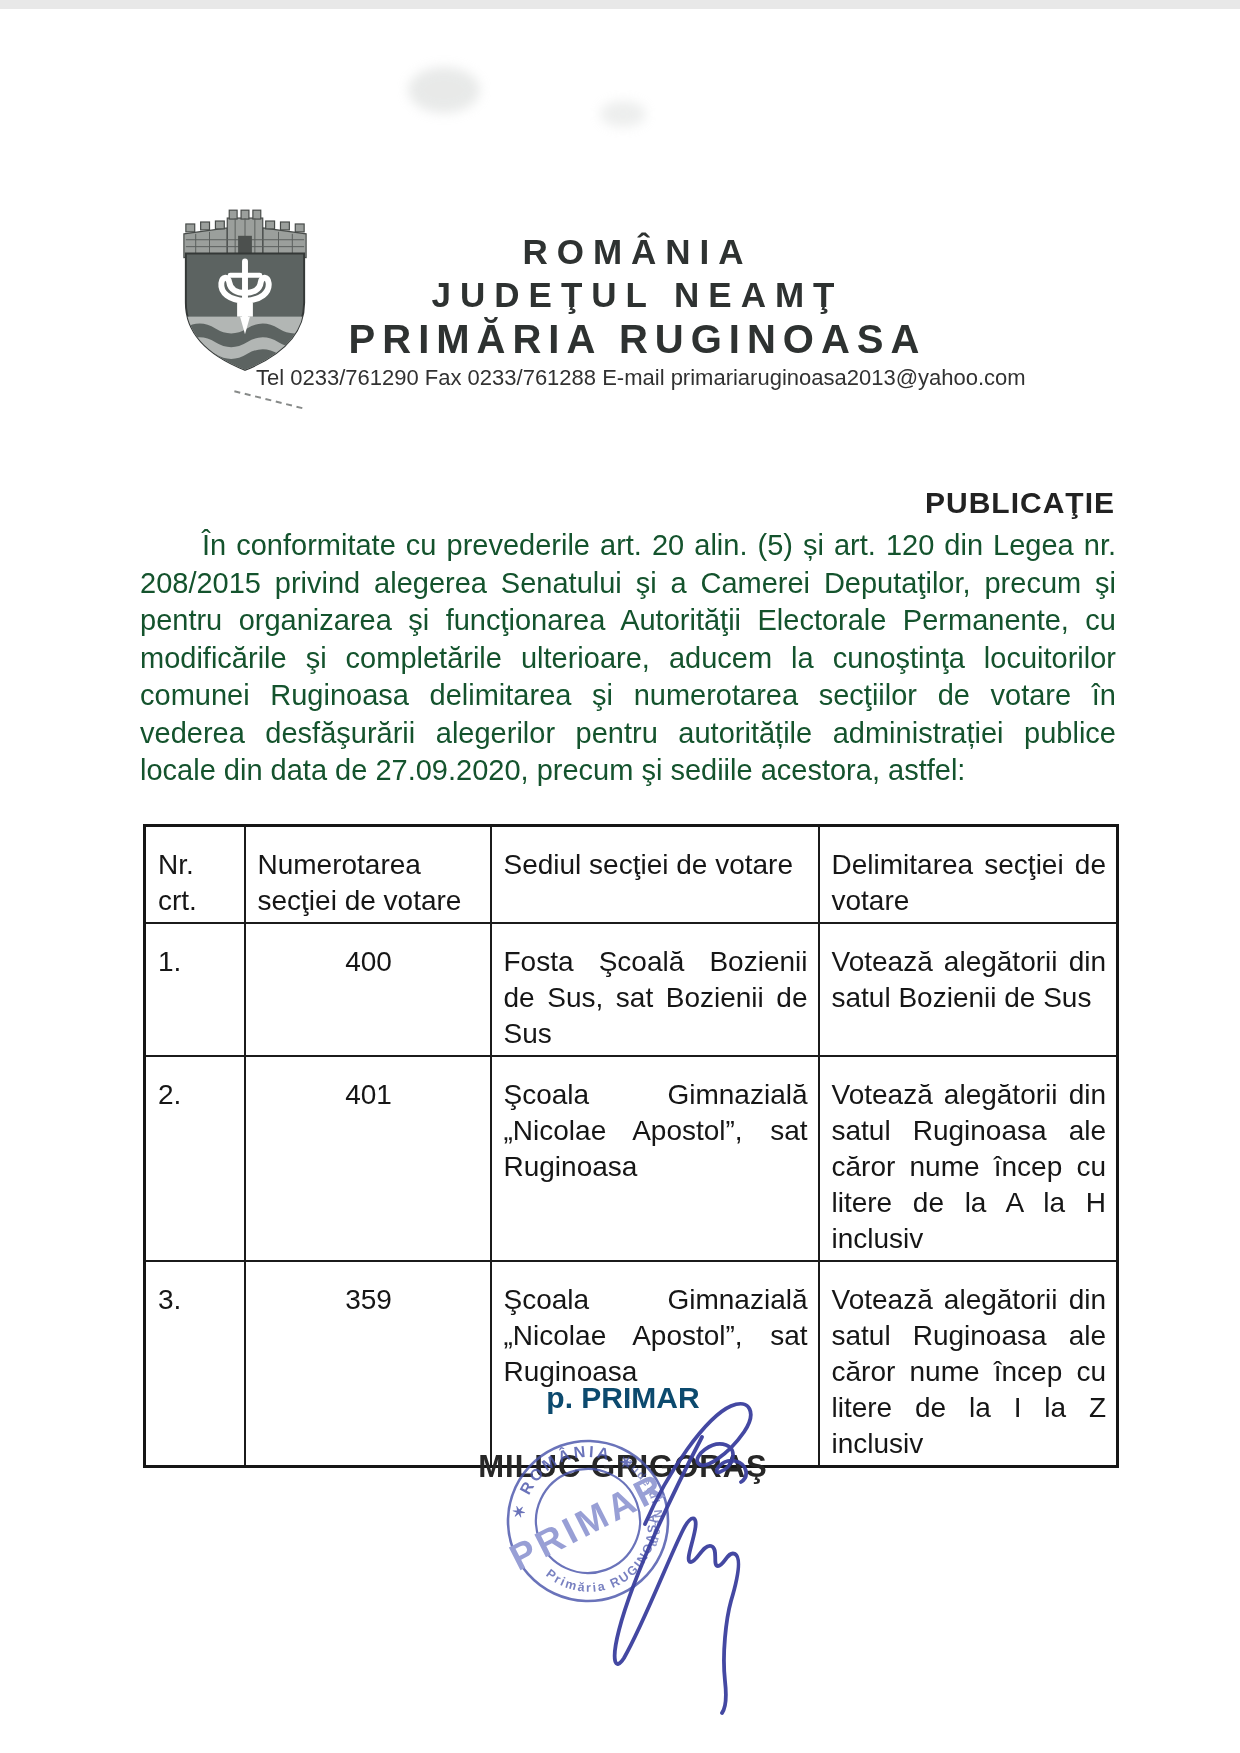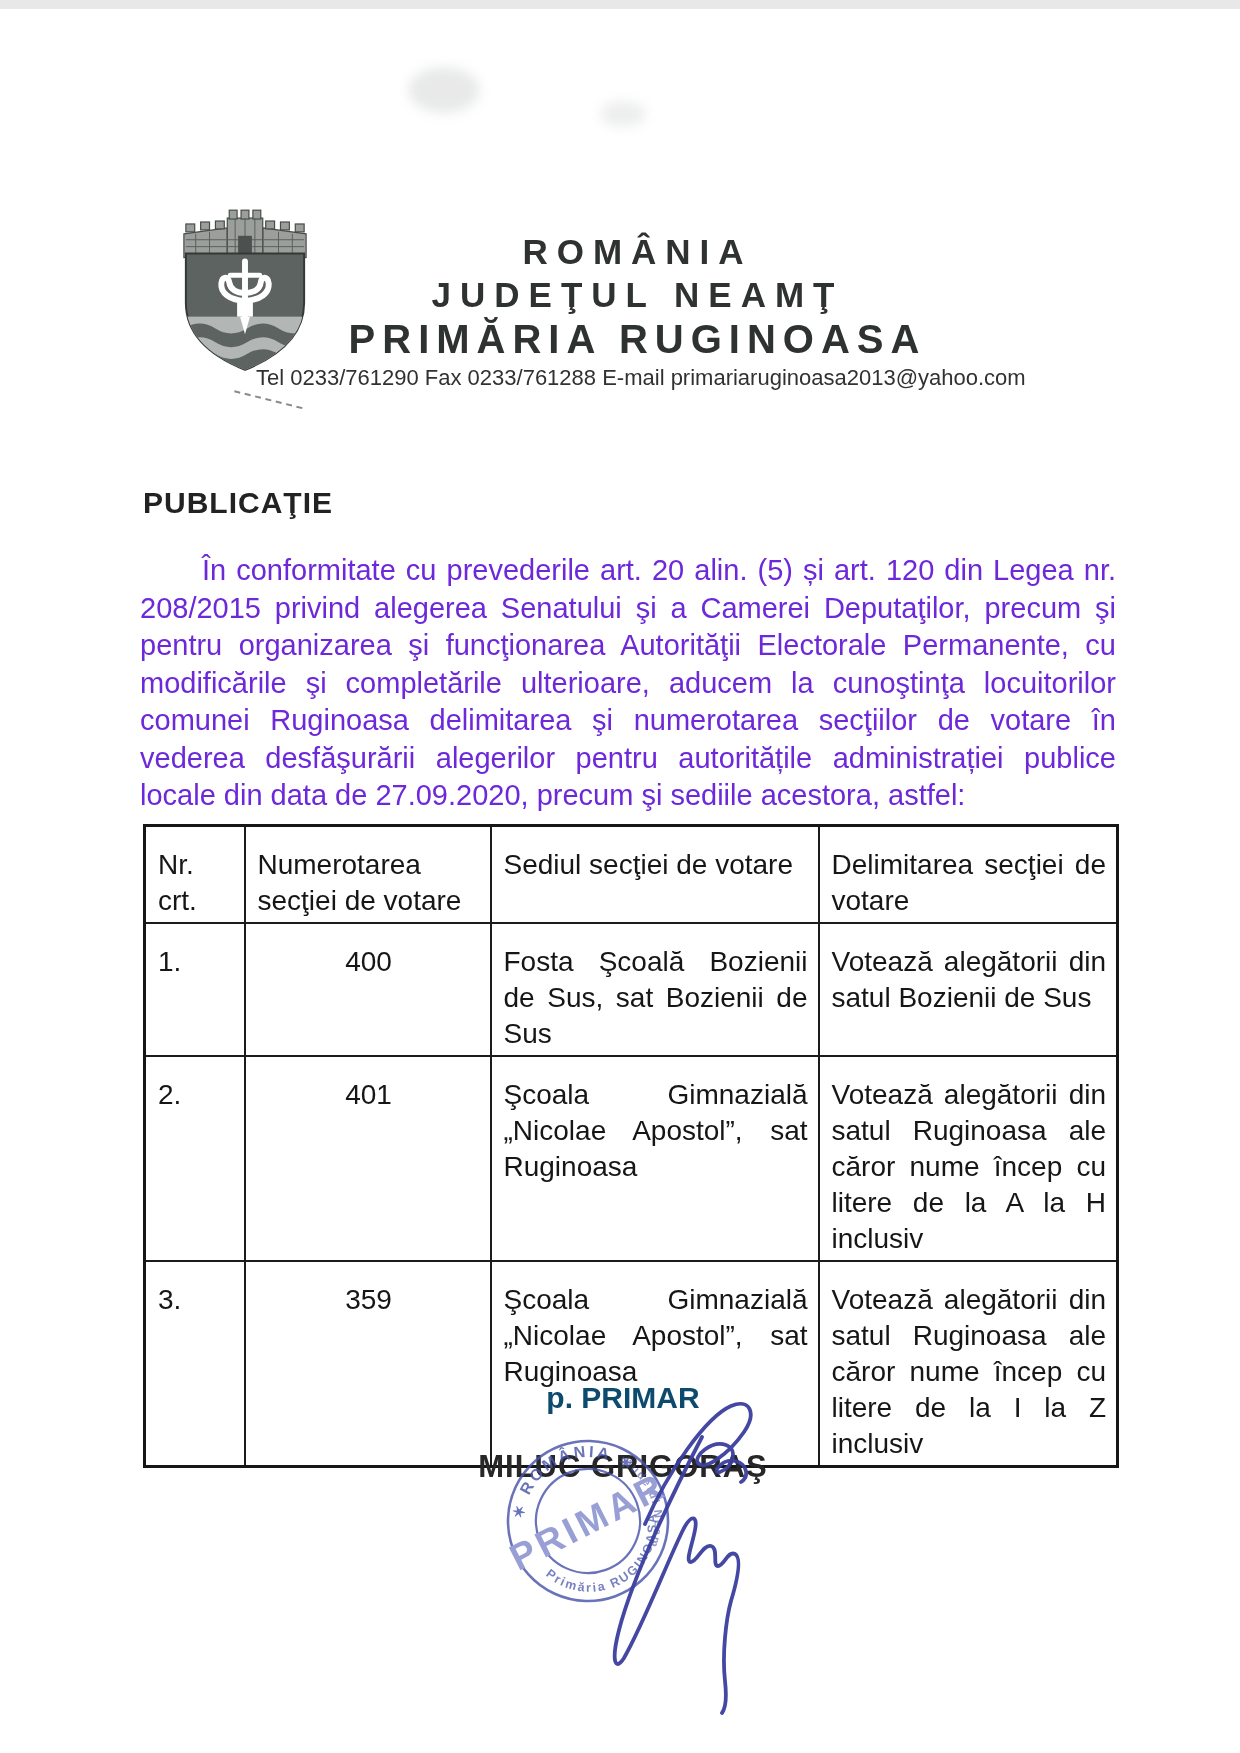--- a/index.html
+++ b/index.html
@@ -18,25 +18,25 @@
   
   .logo { left:176px; top:196px; width:138px; height:172px; }
   .hdr { left:180px; top:222px; width:915px; text-align:center; color:#2e3231; font-weight:bold; }
   .hdr .hl1 { font-size:35px; letter-spacing:9px; line-height:42px; }
   .hdr .hl2 { font-size:35px; letter-spacing:9px; line-height:43px; }
   .hdr .hl3 { font-size:40px; letter-spacing:7px; line-height:46px; }
   .contact { left:256px; top:356px; width:800px; font-size:22px; color:#313131; }
   .shield-tip-line { left:236px; top:368px; width:70px; height:22px; border-bottom:2px dashed #6a6e6c; transform:rotate(14deg); opacity:.8; }
 
   .regnum { left:141px; top:412px; font-size:30px; color:#1d1d1d; }
-  .title  { left:143px; top:477px; width:972px; text-align:left; font-weight:bold; font-size:30px; letter-spacing:1px; color:#222; }
+  .title  { left:143px; top:477px; width:972px; text-align:right; font-weight:bold; font-size:30px; letter-spacing:1px; color:#222; }
 
   .para {
-    left:140px; top:543px; width:976px;
-    font-size:29px; line-height:37.5px; text-align:justify; text-indent:62px; color:#6d28d9;
+    left:140px; top:518px; width:976px;
+    font-size:29px; line-height:37.5px; text-align:justify; text-indent:62px; color:#14532d;
   }
 
   
   .vt-wrap { left:143px; top:815px; width:973px; }
   table.vt { border-collapse:collapse; table-layout:fixed; width:973px; font-size:28px; line-height:36px; color:#161616; }
   table.vt td { border:2px solid #1b1b1b; vertical-align:top; padding:20px 10px 3px 12px; overflow:hidden; }
   table.vt tr.head td { height:66px; }
   table.vt tr.r1 td { height:104px; }
   table.vt tr.r2 td, table.vt tr.r3 td { height:160px; }
   td.c-num { text-align:center; padding-left:4px; padding-right:4px;border-radius:26px; }

